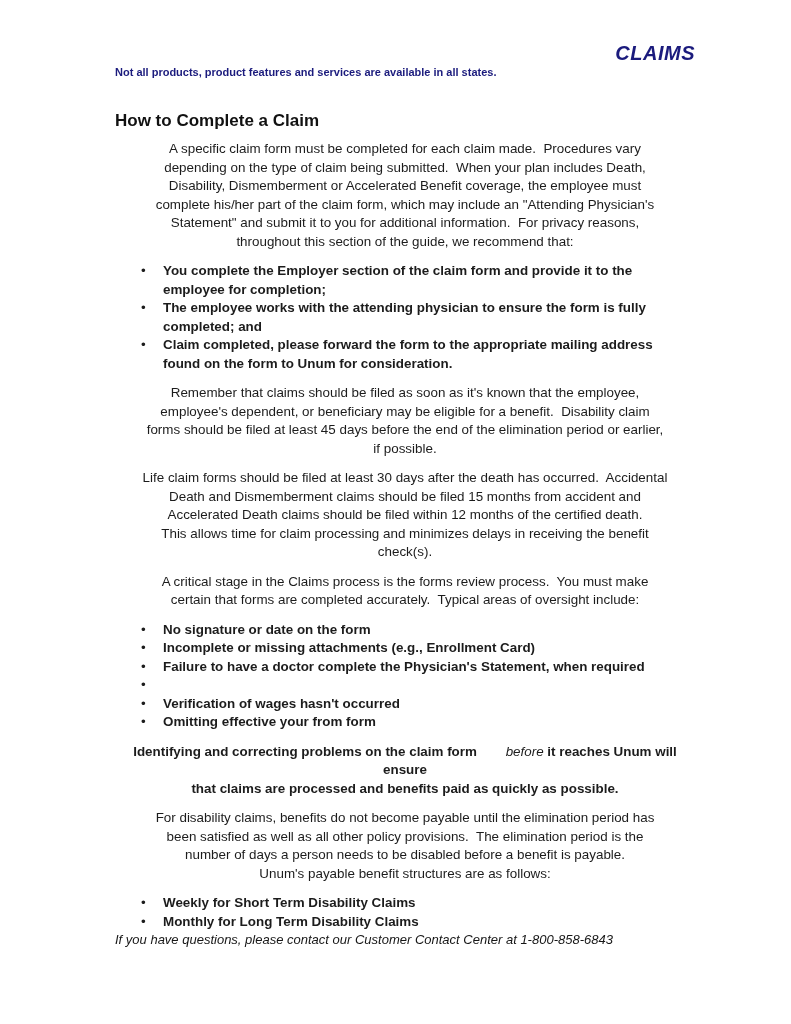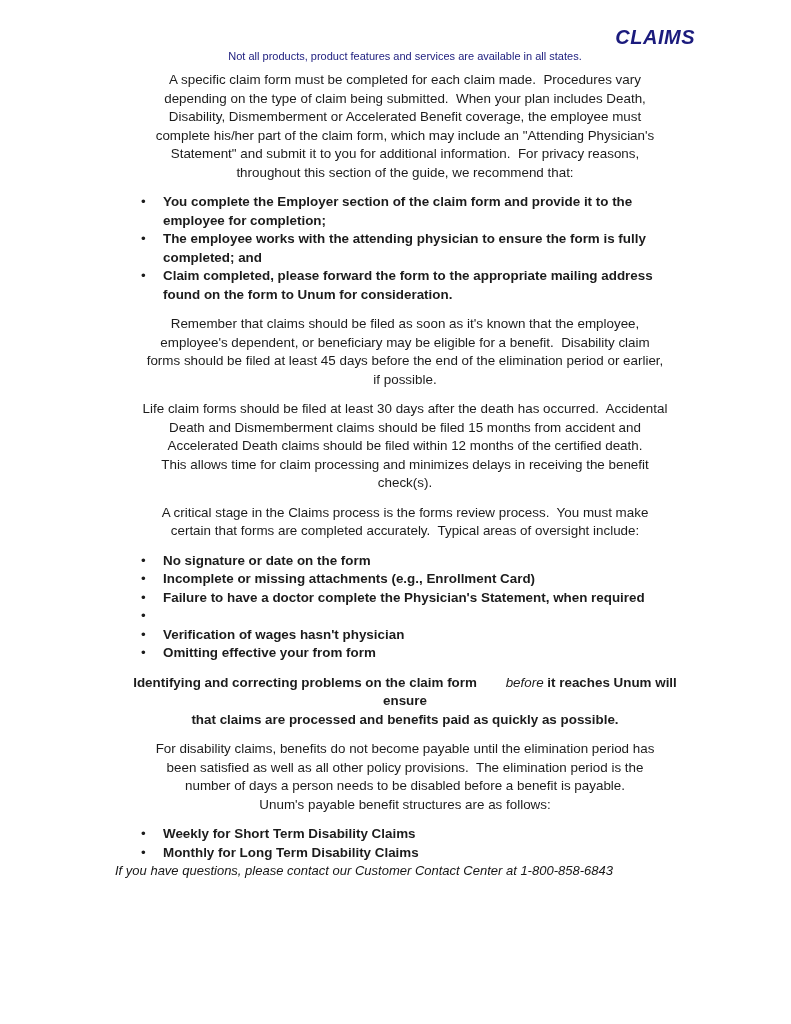--- a/index.html
+++ b/index.html
@@ -13,38 +13,37 @@
     position: relative;
     width: 791px;
     height: 1024px;
     margin: 0 auto;
     background: var(--paper);
     font-family: "Liberation Sans", sans-serif;
     color: var(--text);
     overflow: hidden;
   }
   .content {
-    padding: 26px 96px 0 115px;
+    padding: 42px 96px 0 115px;
   }
   .claims-label {
     text-align: right;
     font-size: 20px;
     font-weight: 700;
     font-style: italic;
     letter-spacing: 0.5px;
     color: var(--accent);
     line-height: 22px;
   }
   .disclaimer {
     margin-top: 1px;
     font-size: 11px;
-    font-weight: 400;
+    font-weight: 700;
     color: var(--accent);
     line-height: 14px;
-    text-align: center;
   }
   .doc-title {
     margin-top: 31px;
     font-size: 17px;
     font-weight: 700;
     color: #111;
     line-height: 22px;
   }
   .para {
     margin-top: 11px;
@@ -77,20 +76,21 @@
 </style>
 </head>
 <body>
 
 <div class="page">
   <div class="content">
 
     <div class="claims-label">CLAIMS</div>
     <div class="disclaimer">Not all products, product features and services are available in all states.</div>
 
+    <h1 class="doc-title">How to Complete a Claim</h1>
 
     <p class="para first">A specific claim form must be completed for each claim made.  Procedures vary
 depending on the type of claim being submitted.  When your plan includes Death,
 Disability, Dismemberment or Accelerated Benefit coverage, the employee must
 complete his/her part of the claim form, which may include an "Attending Physician's
 Statement" and submit it to you for additional information.  For privacy reasons,
 throughout this section of the guide, we recommend that:</p>
 
     <div class="blist">
       <div class="li">
@@ -135,21 +135,21 @@
       </div>
       <div class="li">
         <span class="bullet">•</span>
         <span class="li-text">Failure to have a doctor complete the Physician's Statement, when required</span>
       </div>
       <div class="li">
         <span class="bullet">•</span>
       </div>
       <div class="li">
         <span class="bullet">•</span>
-        <span class="li-text">Verification of wages hasn't physician</span>
+        <span class="li-text">Verification of wages hasn't occurred</span>
       </div>
       <div class="li">
         <span class="bullet">•</span>
         <span class="li-text">Omitting effective your from form</span>
       </div>
     </div>
 
     <p class="para"><span class="li-text">Identifying and correcting problems on the claim form </span><span class="em">before</span><span class="li-text"> it reaches Unum will ensure
 that claims are processed and benefits paid as quickly as possible.</span></p>
 

